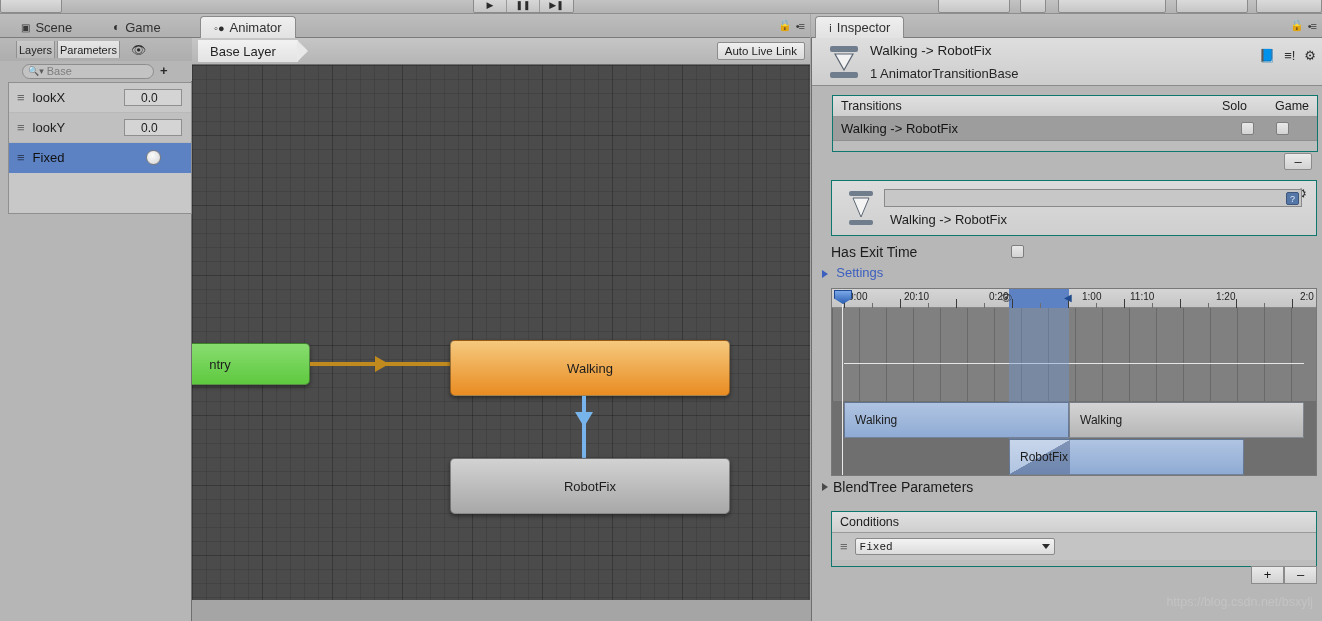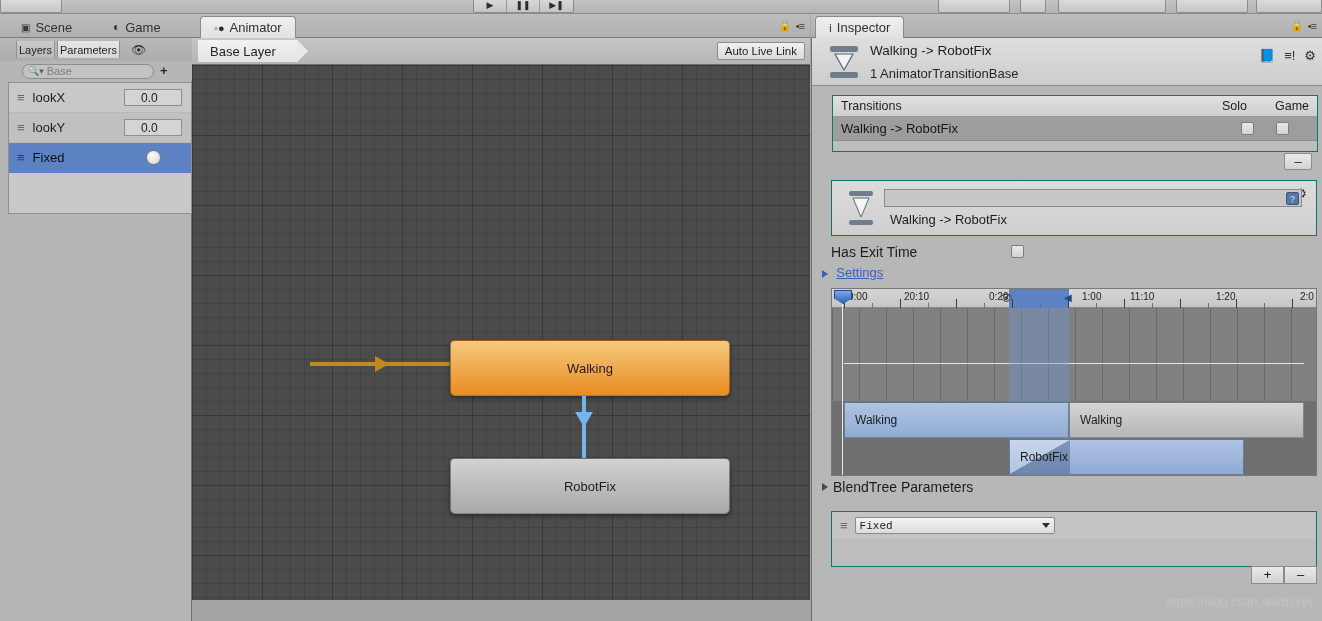--- a/index.html
+++ b/index.html
@@ -270,21 +270,21 @@
     position: absolute; left: 884px; top: 189px; width: 418px; height: 18px;
     background: #c7c7c7; border: 1px solid #898989;
   }
   .obj-pick {
     position: absolute; right: 2px; top: 2px; width: 13px; height: 13px;
     background: #5577a8; border: 1px solid #3e567c; border-radius: 2px;
     color: #dfe8f5; font-size: 9px; text-align: center; line-height: 12px;
   }
 
   .row-label { font-size: 14px; color: #1c1c1c; }
-  .settings-link { font-size: 13px; color: #3b5fbf; text-decoration: underline; }
+  .settings-link { font-size: 13px; color: #3b5fbf; }
   .tri {
     width: 0; height: 0; display: inline-block;
     border-top: 4.5px solid transparent; border-bottom: 4.5px solid transparent;
     border-left: 6px solid #3b5fbf; margin-right: 5px; vertical-align: middle;
   }
   .tri-dark { border-left-color: #4a4a4a; }
 
   
   .timeline {
     position: absolute; left: 831px; top: 288px; width: 486px; height: 188px;
@@ -482,20 +482,23 @@
   <div class="graph-header">
     <div class="breadcrumb">
       <span>Base Layer</span>
     </div>
     <div class="autolink">
       <span>Auto Live Link</span>
     </div>
   </div>
 
   <div class="graph">
+    <div class="node node-entry">
+      <span class="node-label">ntry</span>
+    </div>
     <div class="edge-entry"></div>
     <div class="edge-entry-arrow"></div>
     <div class="node node-walking">
       <span class="node-label">Walking</span>
     </div>
     <div class="edge-walk"></div>
     <div class="edge-walk-arrow"></div>
     <div class="node node-robot">
       <span class="node-label">RobotFix</span>
     </div>
@@ -609,20 +612,23 @@
       <span style="position:relative;z-index:2">RobotFix</span>
     </div>
   </div>
 
   <div class="blendtree-row">
     <span class="tri tri-dark"></span>
     <span class="row-label">BlendTree Parameters</span>
   </div>
 
   <div class="panel-box cond-box">
+    <div class="box-header">
+      <span>Conditions</span>
+    </div>
     <div class="cond-row">
       <span class="cond-drag">≡</span>
       <span class="dropdown">
         <span>Fixed</span>
         <span class="dd-arrow"></span>
       </span>
     </div>
   </div>
   <div class="cond-btns">
     <div>

